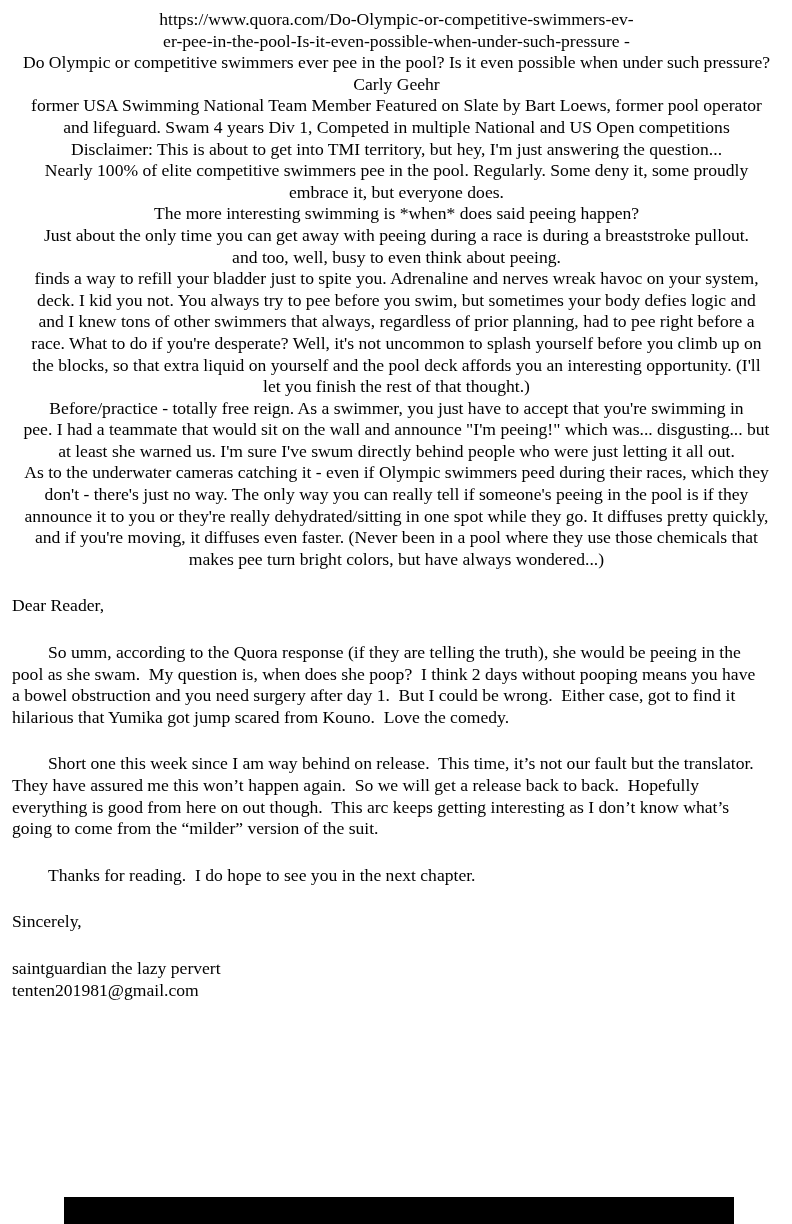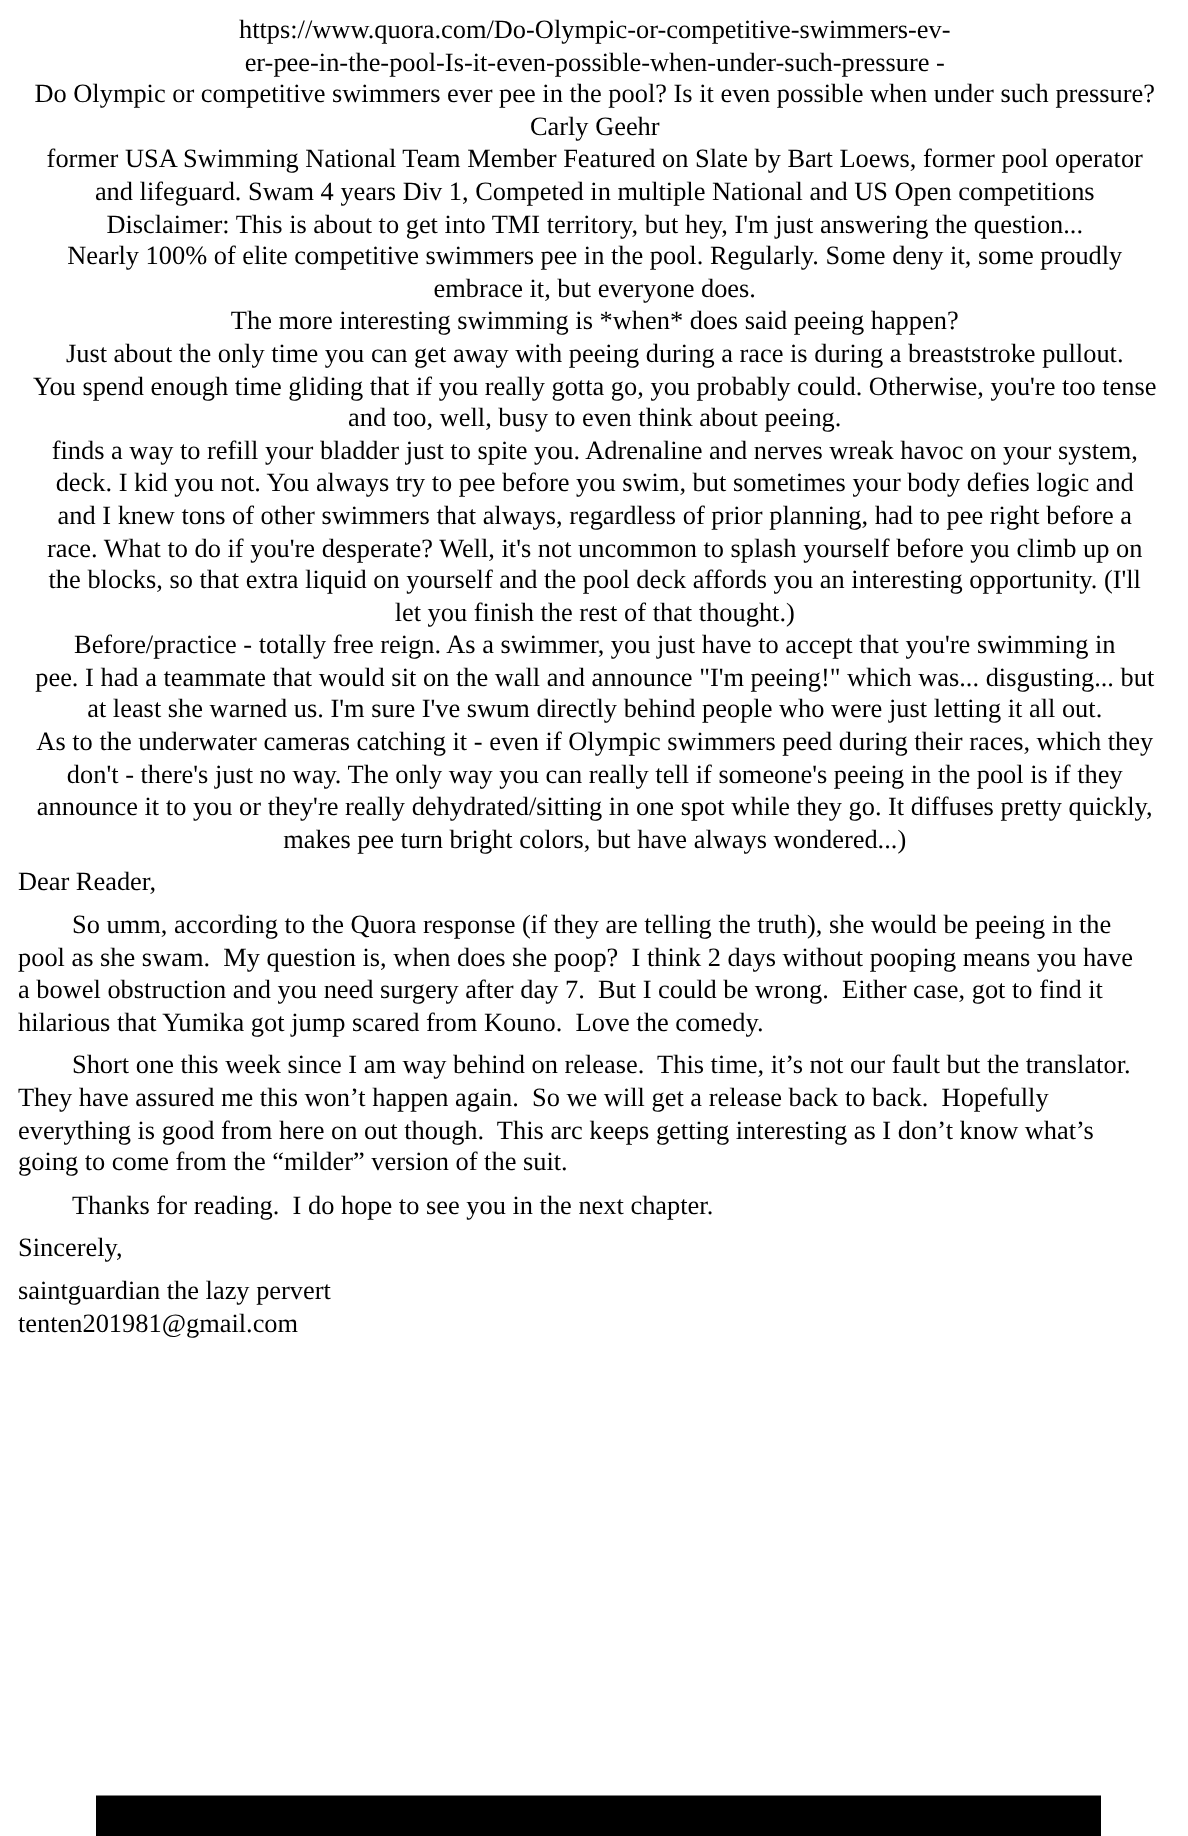--- a/index.html
+++ b/index.html
@@ -30,21 +30,21 @@
   .para > div,
   .sal,
   .sig > div {
     text-align: left;
     white-space: pre;
   }
   .para > div:first-child {
     padding-left: 36px;
   }
   .gap {
-    margin-top: 7px;
+    margin-top: 25px;
   }
   .bottom-bar {
     position: absolute;
     left: 64px;
     top: 1197px;
     width: 670px;
     height: 27px;
     background: #000000;
   }
 </style>
@@ -63,44 +63,44 @@
     <div class="clines">
         <div>former USA Swimming National Team Member Featured on Slate by Bart Loews, former pool operator</div>
         <div>and lifeguard. Swam 4 years Div 1, Competed in multiple National and US Open competitions</div>
       </div>
     <div class="clines">
         <div>Disclaimer: This is about to get into TMI territory, but hey, I'm just answering the question...</div>
         <div>Nearly 100% of elite competitive swimmers pee in the pool. Regularly. Some deny it, some proudly</div>
         <div>embrace it, but everyone does.</div>
         <div>The more interesting swimming is *when* does said peeing happen?</div>
         <div>Just about the only time you can get away with peeing during a race is during a breaststroke pullout.</div>
-        <div>You spend enough time gliding that if you really gotta go, you probably could. Otherwise, you're too tense</div>
         <div>and too, well, busy to even think about peeing.</div>
         <div>finds a way to refill your bladder just to spite you. Adrenaline and nerves wreak havoc on your system,</div>
         <div>deck. I kid you not. You always try to pee before you swim, but sometimes your body defies logic and</div>
         <div>and I knew tons of other swimmers that always, regardless of prior planning, had to pee right before a</div>
         <div>race. What to do if you're desperate? Well, it's not uncommon to splash yourself before you climb up on</div>
         <div>the blocks, so that extra liquid on yourself and the pool deck affords you an interesting opportunity. (I'll</div>
         <div>let you finish the rest of that thought.)</div>
         <div>Before/practice - totally free reign. As a swimmer, you just have to accept that you're swimming in</div>
         <div>pee. I had a teammate that would sit on the wall and announce "I'm peeing!" which was... disgusting... but</div>
         <div>at least she warned us. I'm sure I've swum directly behind people who were just letting it all out.</div>
         <div>As to the underwater cameras catching it - even if Olympic swimmers peed during their races, which they</div>
         <div>don't - there's just no way. The only way you can really tell if someone's peeing in the pool is if they</div>
         <div>announce it to you or they're really dehydrated/sitting in one spot while they go. It diffuses pretty quickly,</div>
+        <div>and if you're moving, it diffuses even faster. (Never been in a pool where they use those chemicals that</div>
         <div>makes pee turn bright colors, but have always wondered...)</div>
       </div>
   </div>
 
   <div class="gap sal">Dear Reader,</div>
 
   <div class="gap para">
       <div>So umm, according to the Quora response (if they are telling the truth), she would be peeing in the</div>
       <div>pool as she swam.  My question is, when does she poop?  I think 2 days without pooping means you have</div>
-      <div>a bowel obstruction and you need surgery after day 7.  But I could be wrong.  Either case, got to find it</div>
+      <div>a bowel obstruction and you need surgery after day 1.  But I could be wrong.  Either case, got to find it</div>
       <div>hilarious that Yumika got jump scared from Kouno.  Love the comedy.</div>
     </div>
 
   <div class="gap para">
       <div>Short one this week since I am way behind on release.  This time, it’s not our fault but the translator.</div>
       <div>They have assured me this won’t happen again.  So we will get a release back to back.  Hopefully</div>
       <div>everything is good from here on out though.  This arc keeps getting interesting as I don’t know what’s</div>
       <div>going to come from the “milder” version of the suit.</div>
     </div>
 

